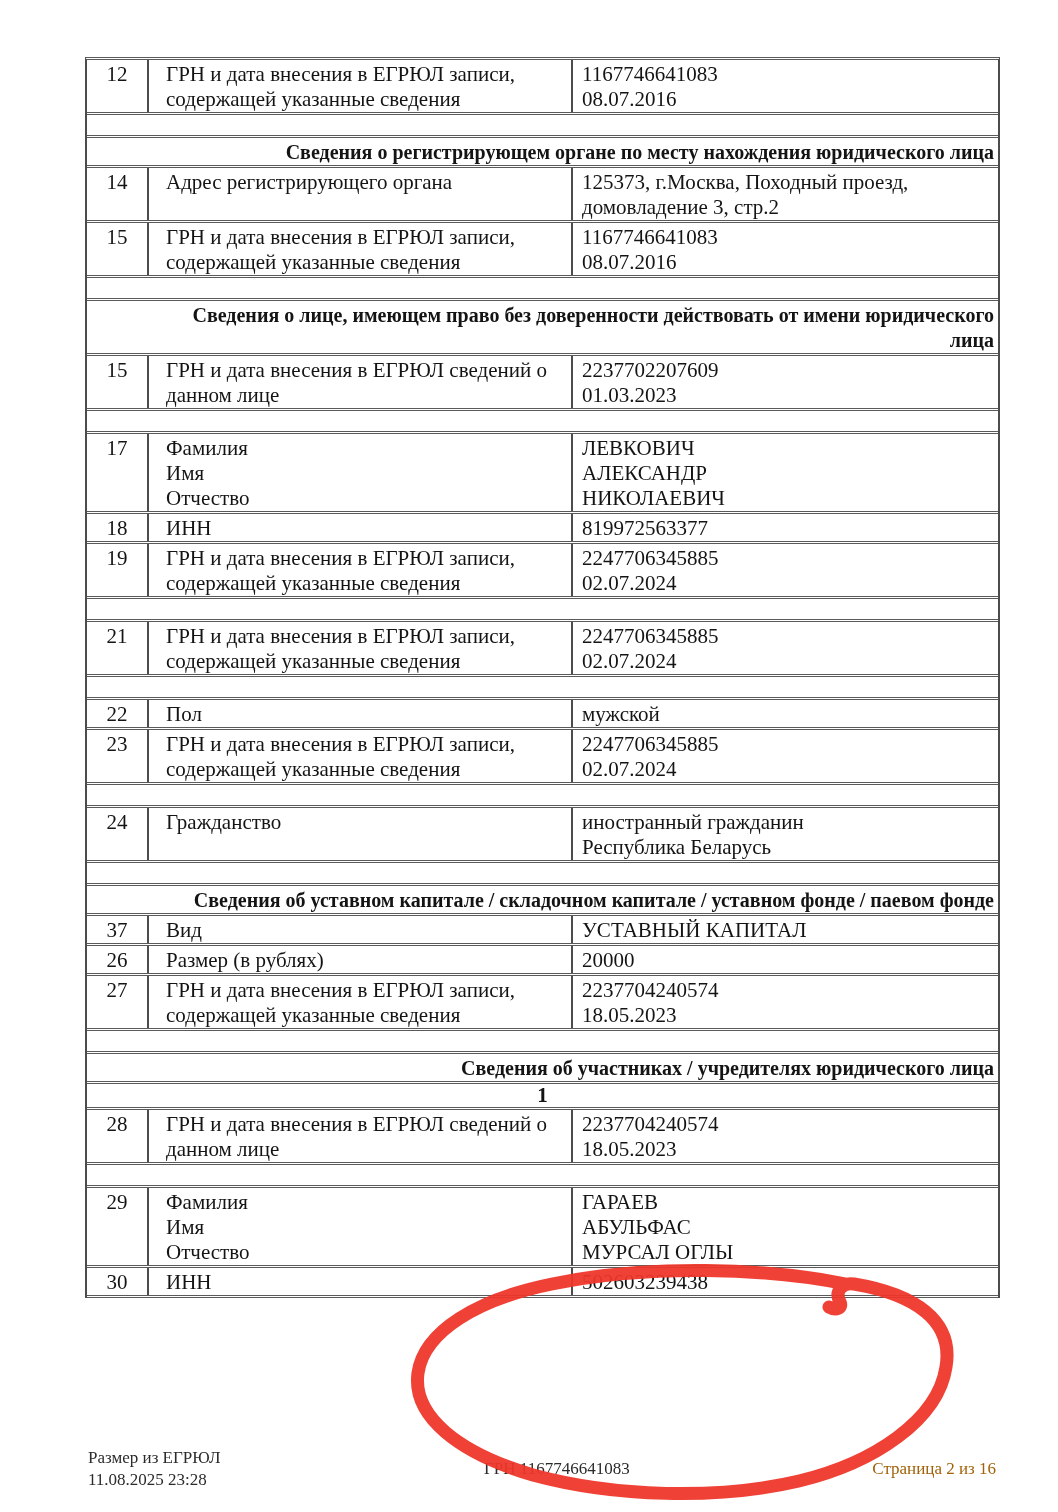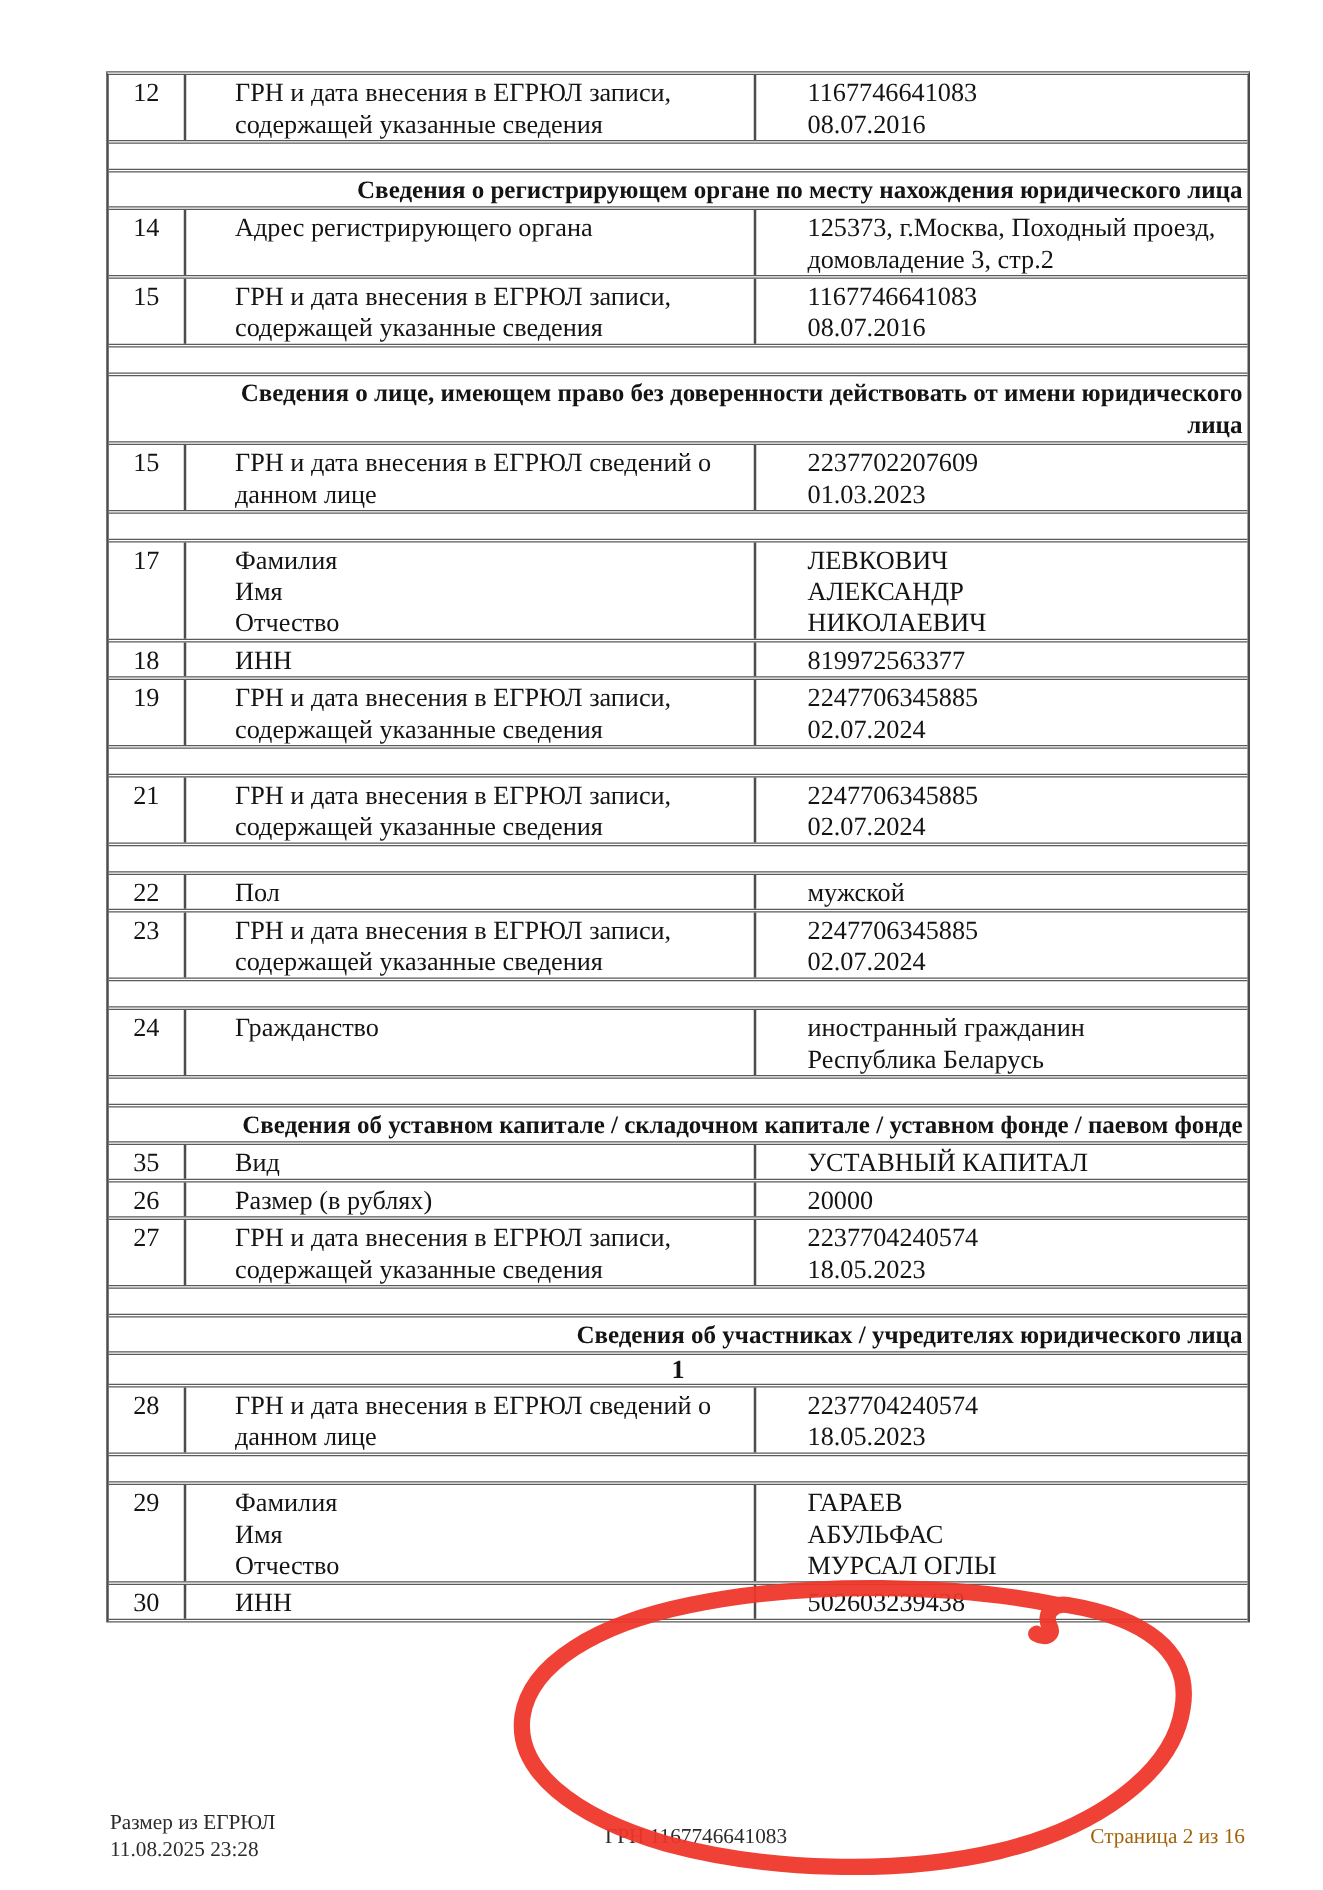--- a/index.html
+++ b/index.html
@@ -21,36 +21,35 @@
     border-left: 2px solid #4c4c4c;
     border-right: 2px solid #4c4c4c;
     border-top: 3px double #5a5a5a;
     background: #ffffff;
   }
   .row { border-bottom: 3px double #5a5a5a; }
   .row.data {
     display: grid;
     grid-template-columns: 62px 424px 1fr;
     align-items: stretch;
-    gap: 32px;
   }
   .cell {
     font-size: 21px;
     line-height: 25px;
     padding: 2px 8px 0 8px;
     white-space: pre-line;
   }
   .cell.num {
     text-align: center;
     padding: 2px 2px 0 2px;
     border-right: 2px solid #4c4c4c;
   }
   .cell.label {
     border-right: 2px solid #4c4c4c;
-    padding-left: 7px;
+    padding-left: 17px;
   }
   .cell.value { padding-left: 9px; }
   .row.spacer { height: 23px; }
   .row.section {
     font-weight: 700;
     text-align: right;
     font-size: 20px;
     line-height: 25px;
     padding: 2px 4px 0 4px;
     white-space: pre-line;
@@ -172,21 +171,21 @@
     <div class="row spacer"></div>
     <div class="row data">
       <div class="cell num">24</div>
       <div class="cell label">Гражданство</div>
       <div class="cell value">иностранный гражданин
 Республика Беларусь</div>
     </div>
     <div class="row spacer"></div>
     <div class="row section">Сведения об уставном капитале / складочном капитале / уставном фонде / паевом фонде</div>
     <div class="row data">
-      <div class="cell num">35</div>
+      <div class="cell num">37</div>
       <div class="cell label">Вид</div>
       <div class="cell value">УСТАВНЫЙ КАПИТАЛ</div>
     </div>
     <div class="row data">
       <div class="cell num">26</div>
       <div class="cell label">Размер (в рублях)</div>
       <div class="cell value">20000</div>
     </div>
     <div class="row data">
       <div class="cell num">27</div>

